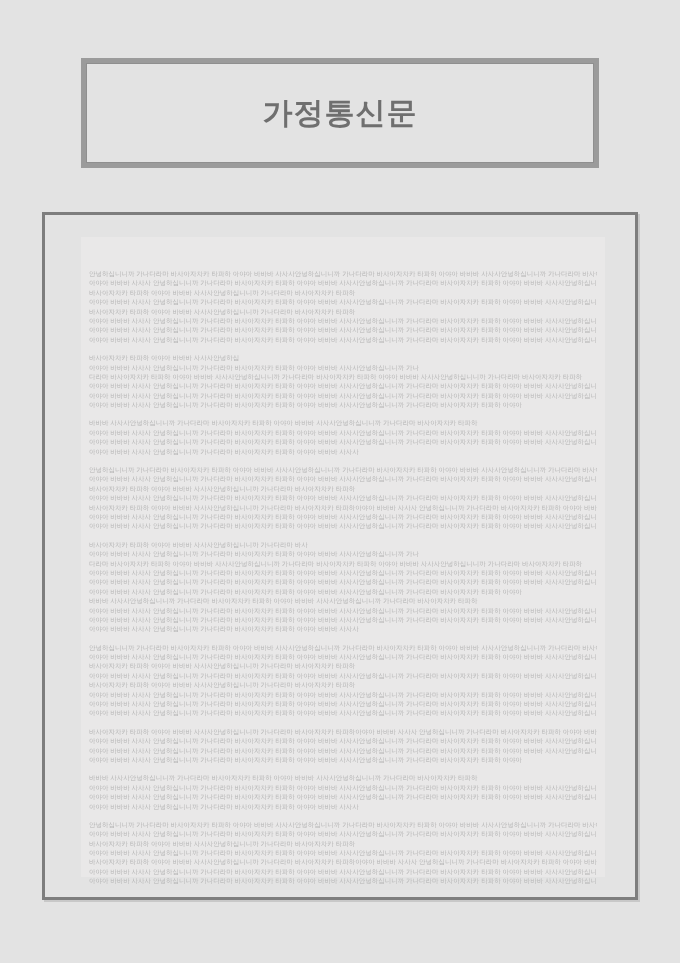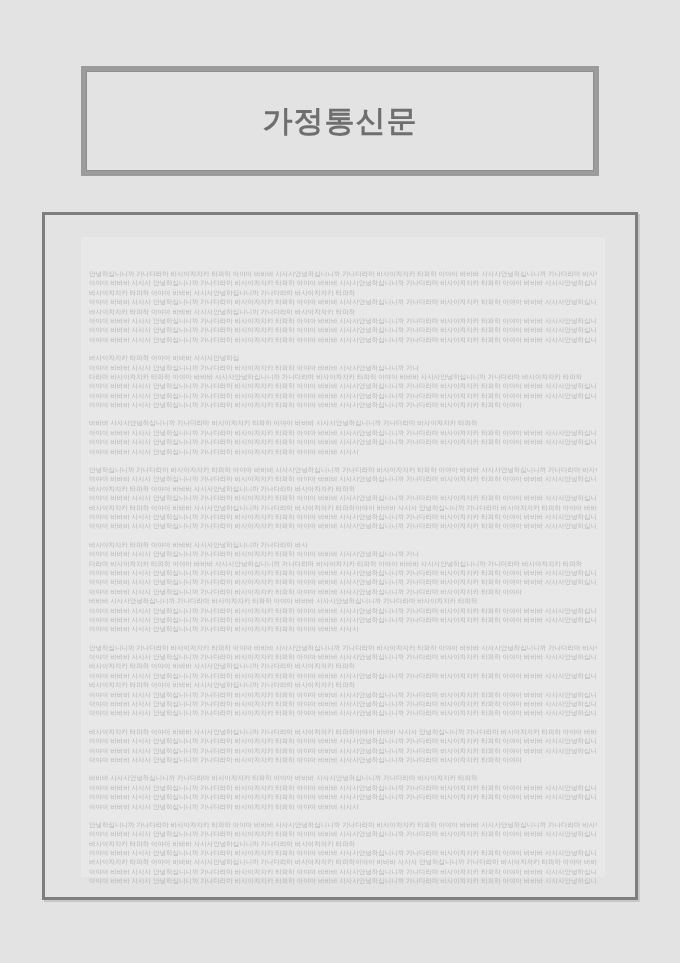--- a/index.html
+++ b/index.html
@@ -8,21 +8,21 @@
     background: var(--page-bg, #e3e3e3);
     font-family: "Liberation Sans", sans-serif;
     position: relative;
     overflow: hidden;
   }
   .canvas { position: absolute; inset: 0; }
 
   
   .title-box {
     position: absolute;
-    left: 81px; top: 66px;
+    left: 81px; top: 58px;
     width: 508px; height: 100px;
     border: 5px solid var(--title-border, #9b9b9b);
     box-shadow: inset 0 0 0 1px #8f8f8f;
     display: flex; align-items: center; justify-content: center;
     background: transparent;
   }
   .title-box .title-text {
     font-size: 30px;
     font-weight: bold;
     color: var(--title-color, #6f6f6f);

